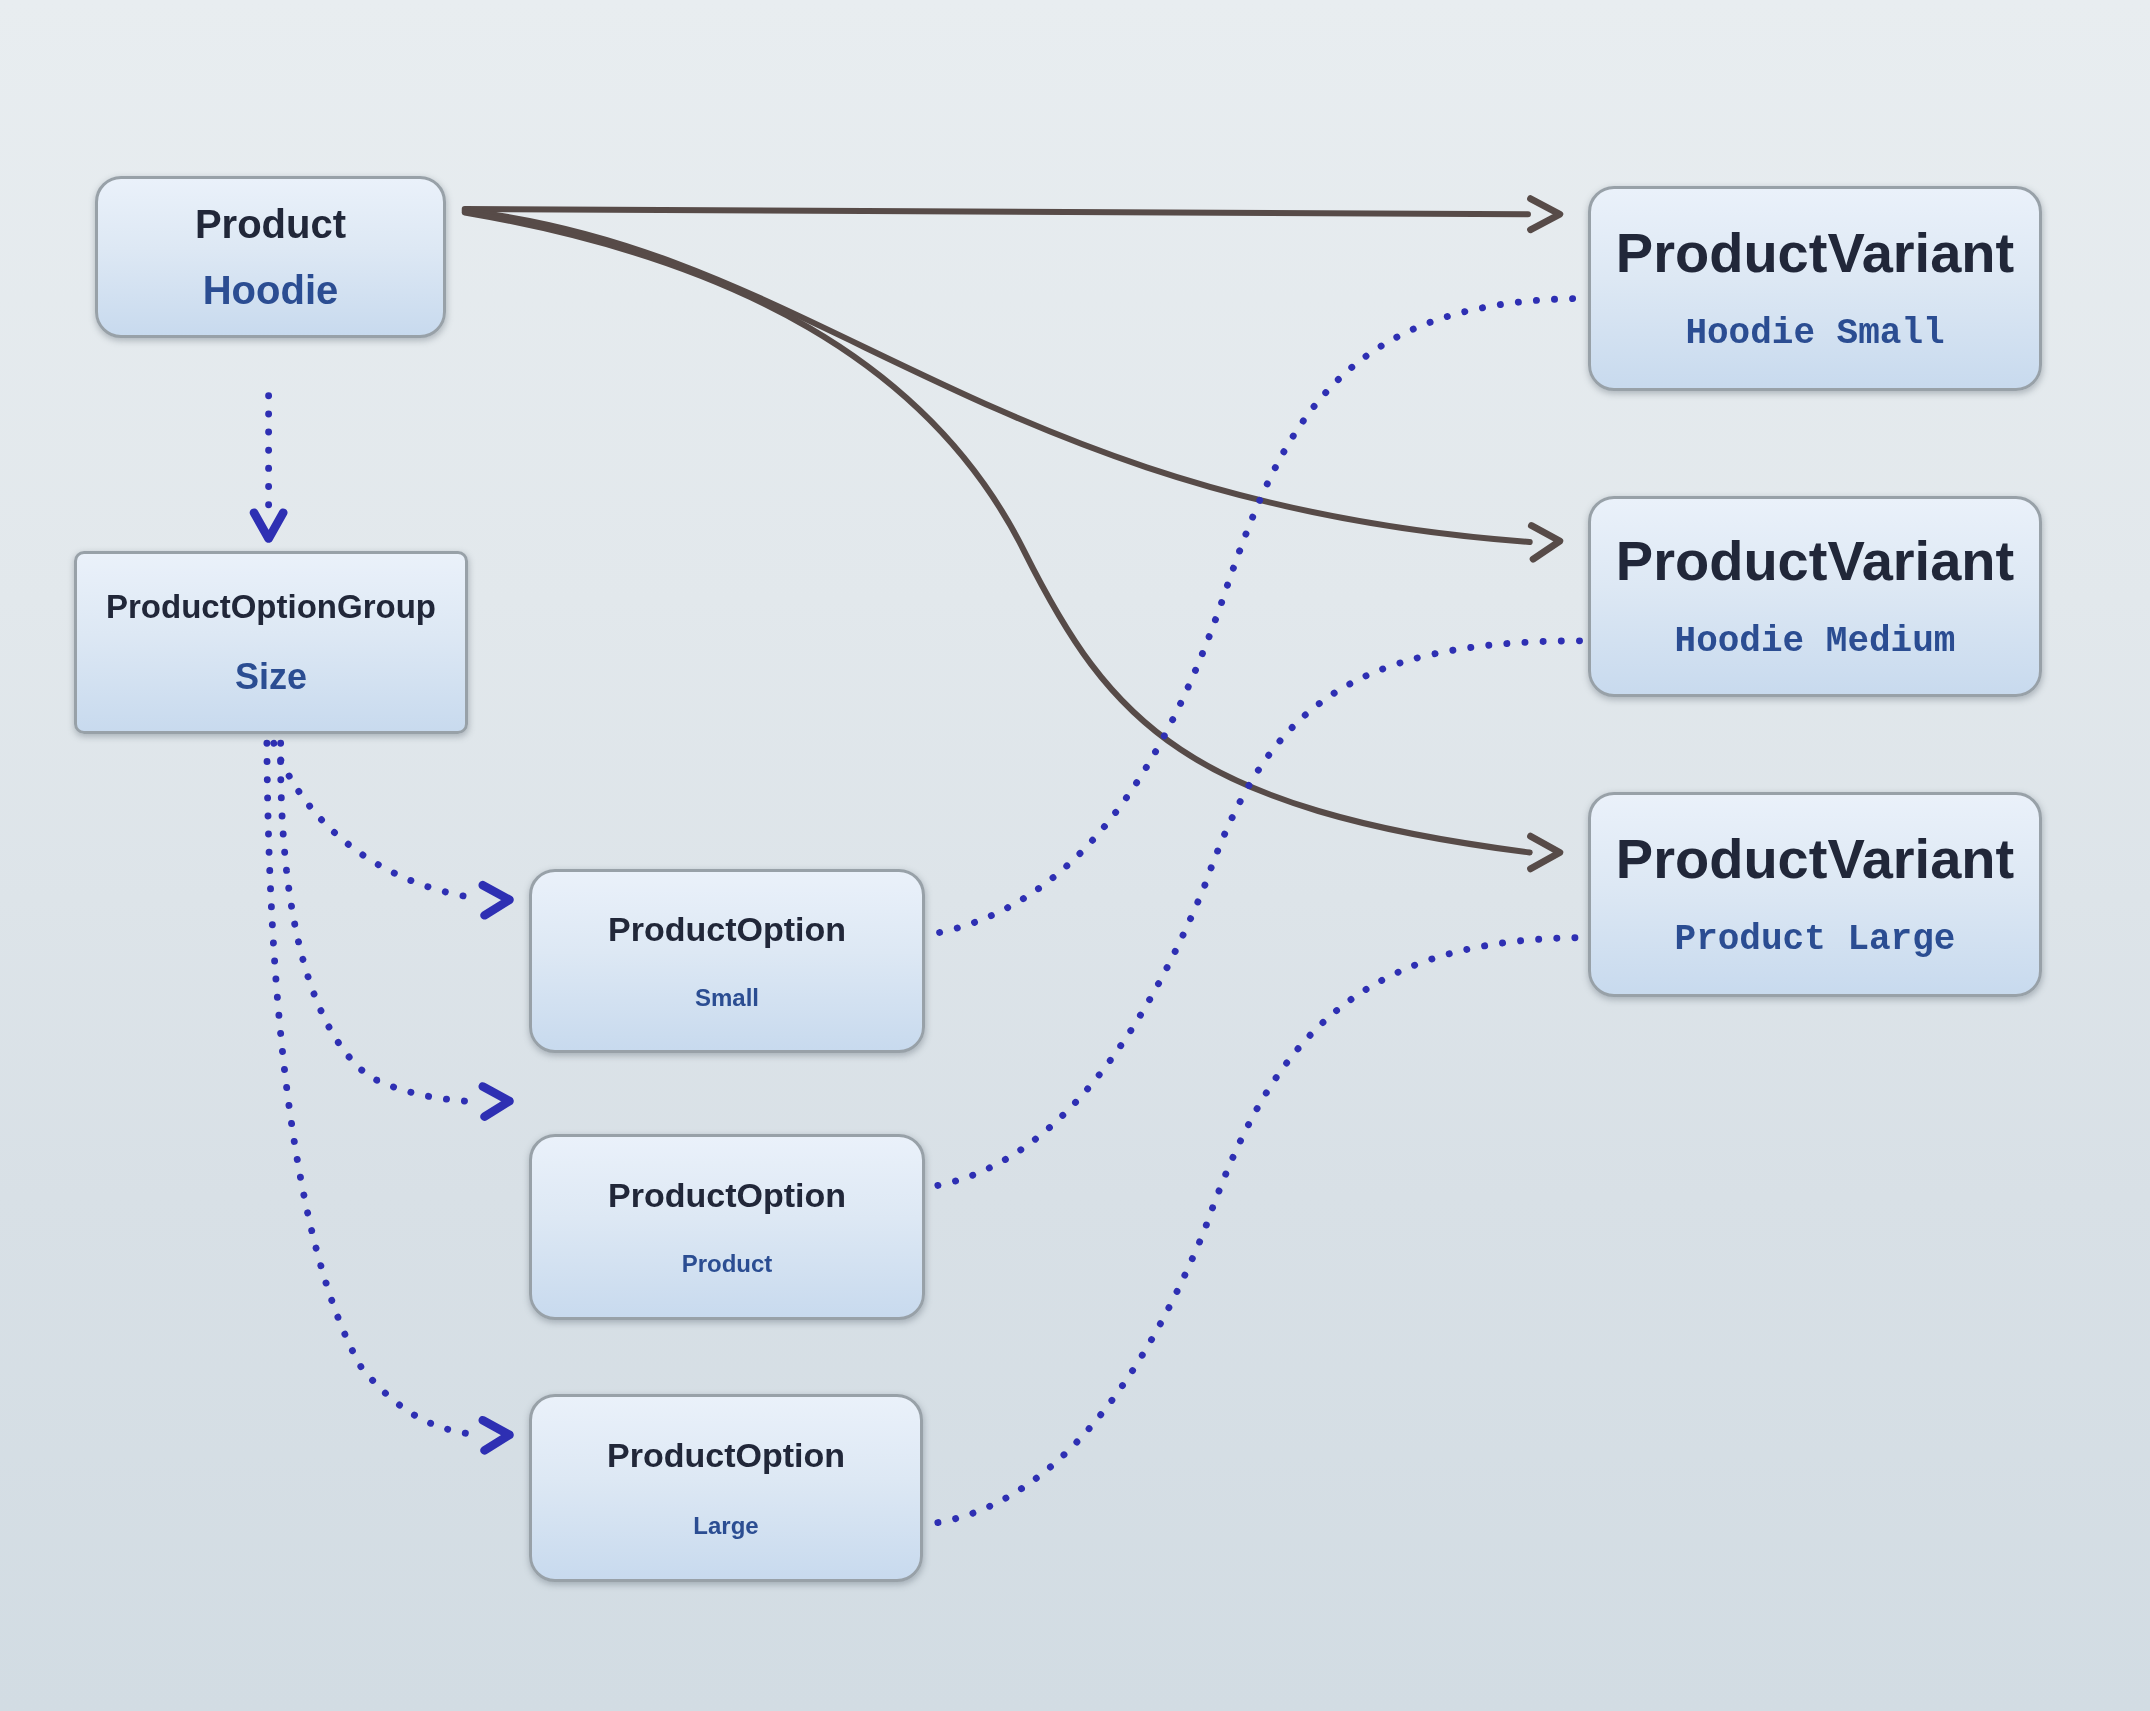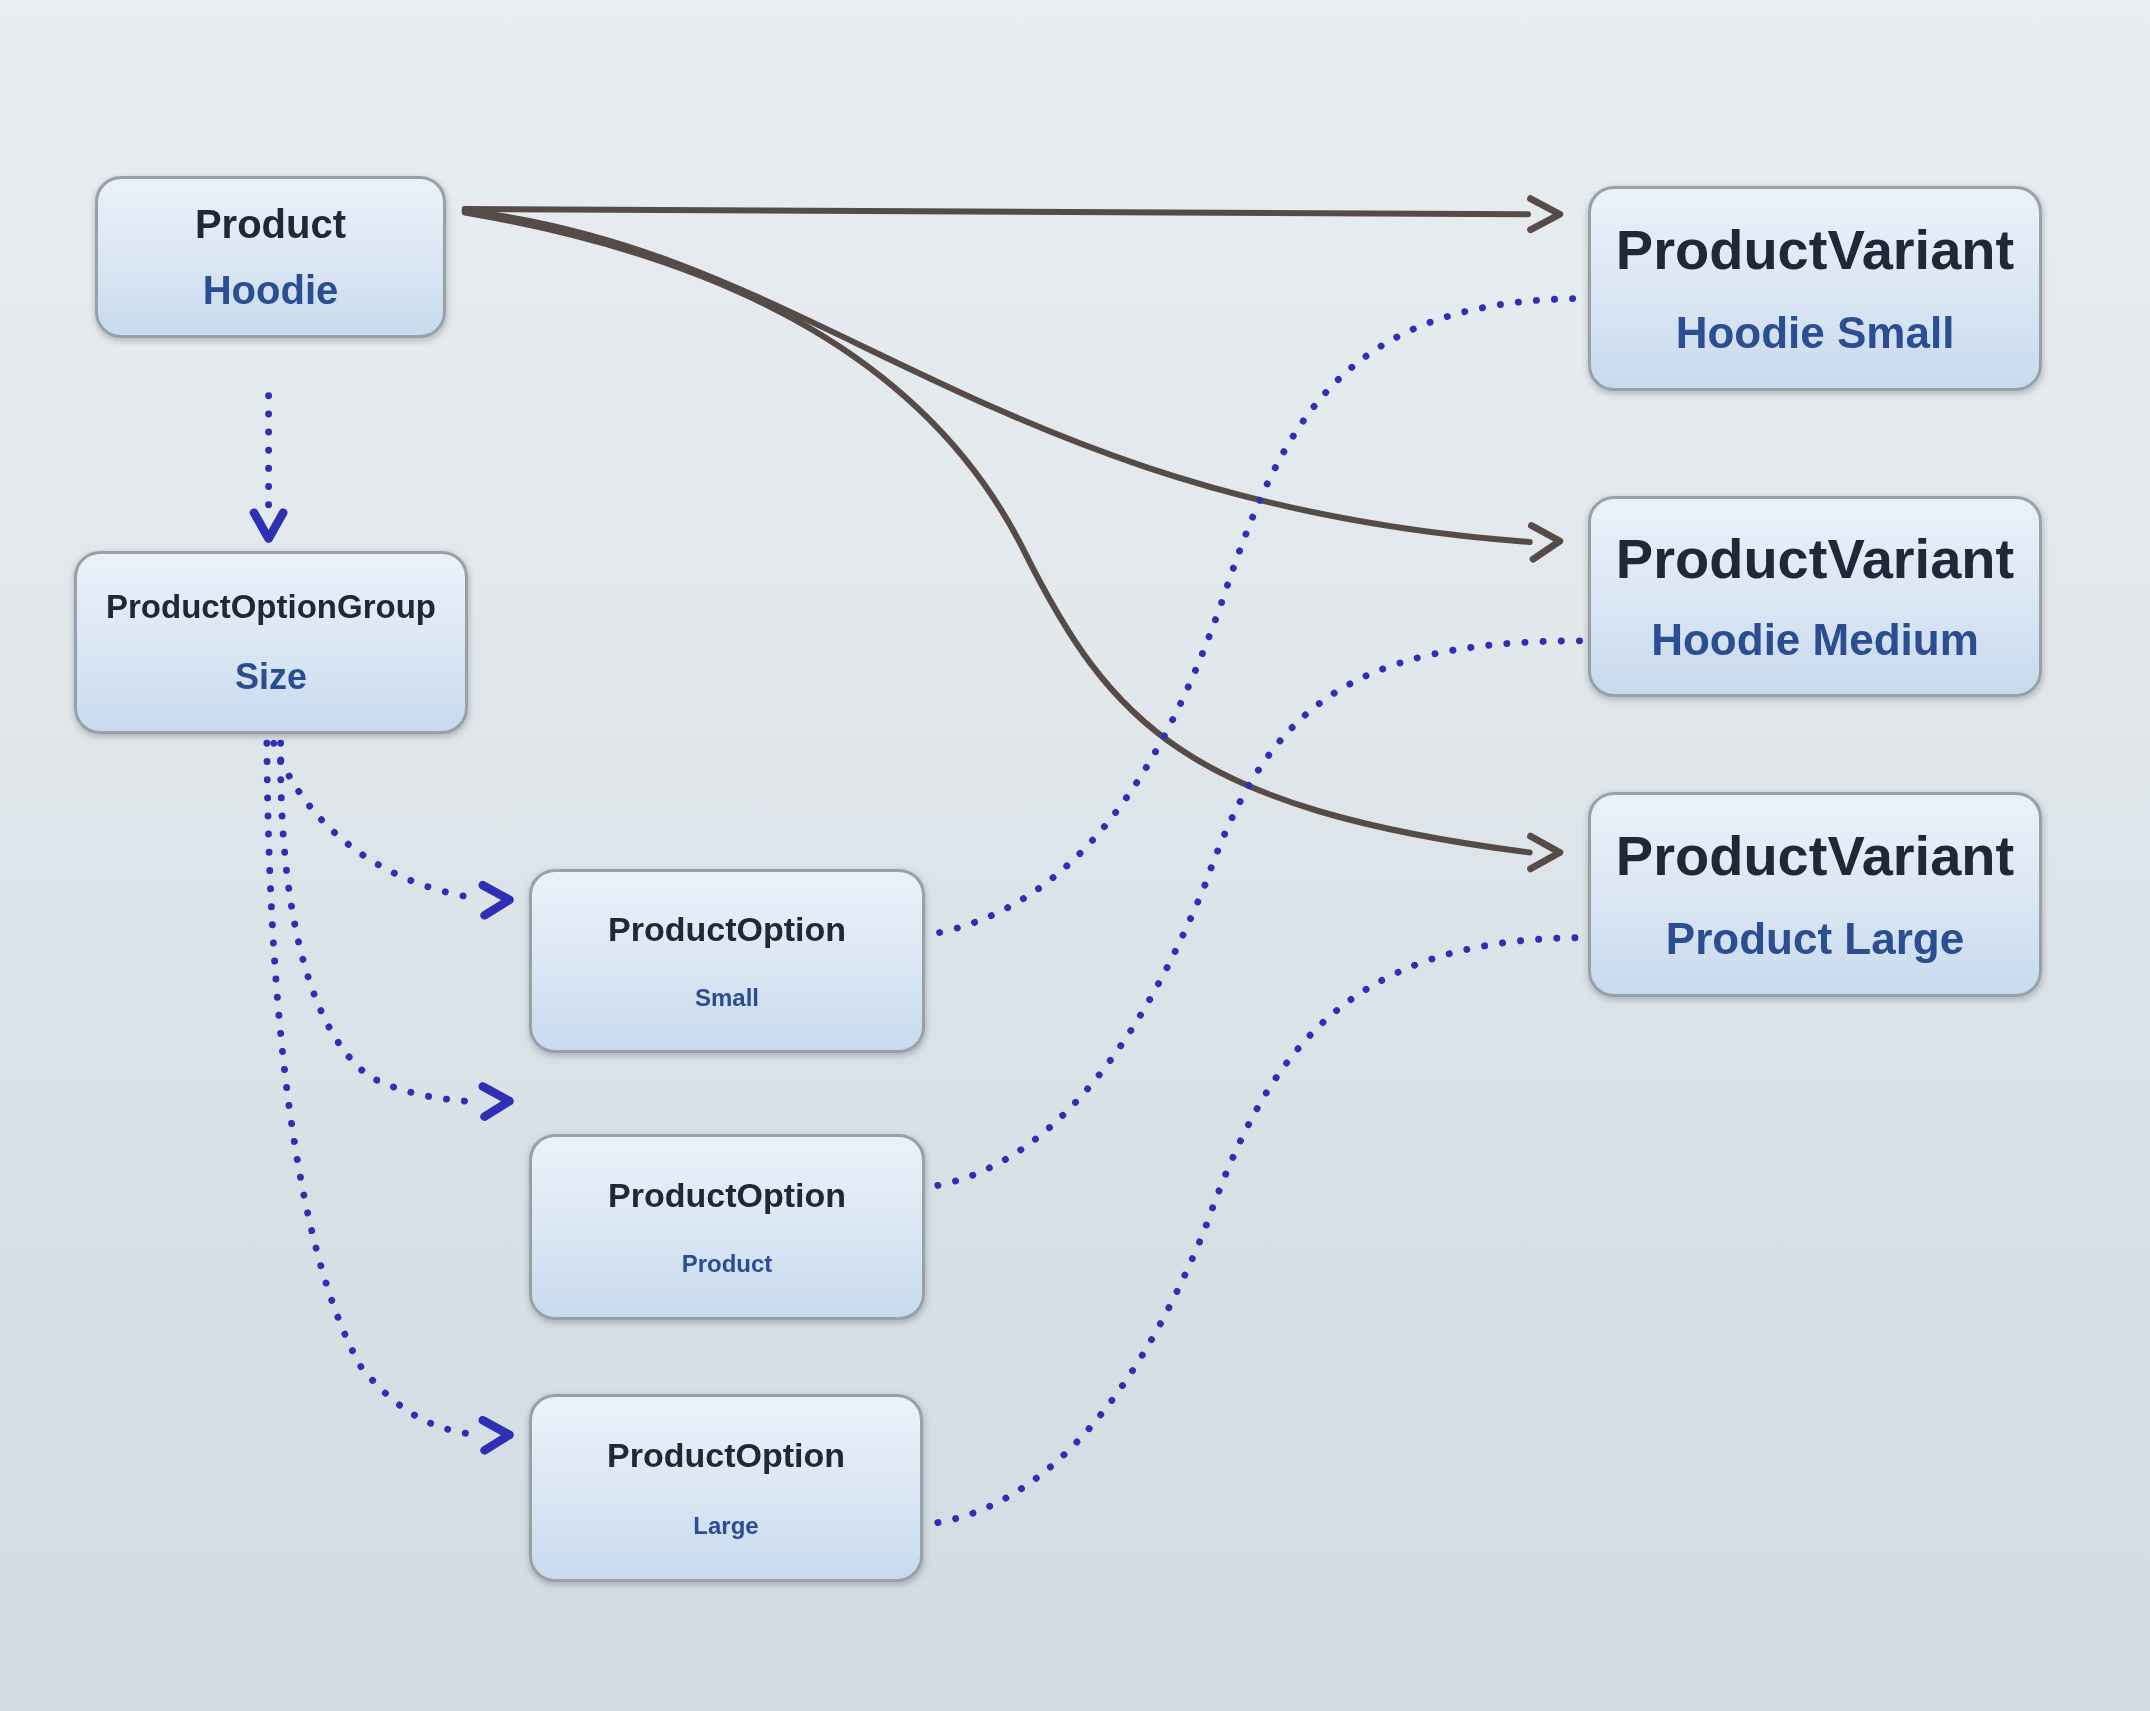--- a/index.html
+++ b/index.html
@@ -44,21 +44,21 @@
   .node .type  { color: #212739; }
   .node .value { color: #2b4d92; }
 
   .node--product .type   { font-size: 40px; }
   .node--product .value  { font-size: 40px; }
   .node--group .type     { font-size: 33px; }
   .node--group .value    { font-size: 36px; text-align: right; }
   .node--option .type    { font-size: 34px; }
   .node--option .value   { font-size: 24px; }
   .node--variant .type   { font-size: 56px; }
-  .node--variant .value  { font-size: 44px; }
+  .node--variant .value  { font-size: 36px; font-family: Liberation Mono, monospace; }
 
   .edge-solid {
     fill: none;
     stroke-width: 7;
     stroke-linecap: round;
     stroke-linejoin: round;
   }
   .edge-solid-head {
     fill: none;
     stroke-width: 8;
@@ -111,21 +111,21 @@
     <path class="edge-dotted" stroke="#2e2fb3" d="M1090,1378 C1230,1350 1330,1200 1400,1030 C1470,830 1560,745 1836,745"></path>
 
     <path class="edge-dotted" stroke="#2e2fb3" d="M1090,1770 C1230,1745 1330,1600 1400,1430 C1470,1230 1560,1092 1836,1090"></path>
   </svg>
 
   <div class="node node--product" style="left:95px; top:176px; width:351px; height:162px;">
     <span class="type">Product</span>
     <span class="value">Hoodie</span>
   </div>
 
-  <div class="node node--group" style="left:74px; top:551px; width:394px; height:183px;">
+  <div class="node node--group" style="left:74px; top:551px; width:394px; height:183px;border-radius:10px;">
     <span class="type">ProductOptionGroup</span>
     <span class="value">Size</span>
   </div>
 
   <div class="node node--option" style="left:529px; top:869px; width:396px; height:184px;">
     <span class="type">ProductOption</span>
     <span class="value">Small</span>
   </div>
 
   <div class="node node--option" style="left:529px; top:1134px; width:396px; height:186px;">

